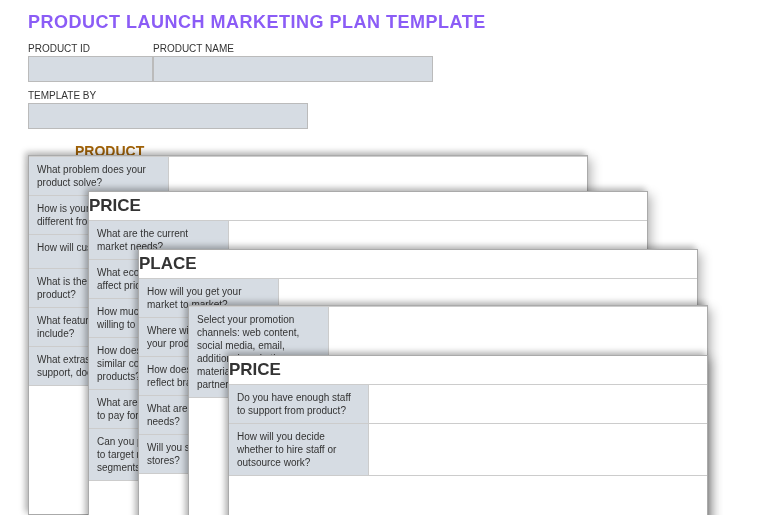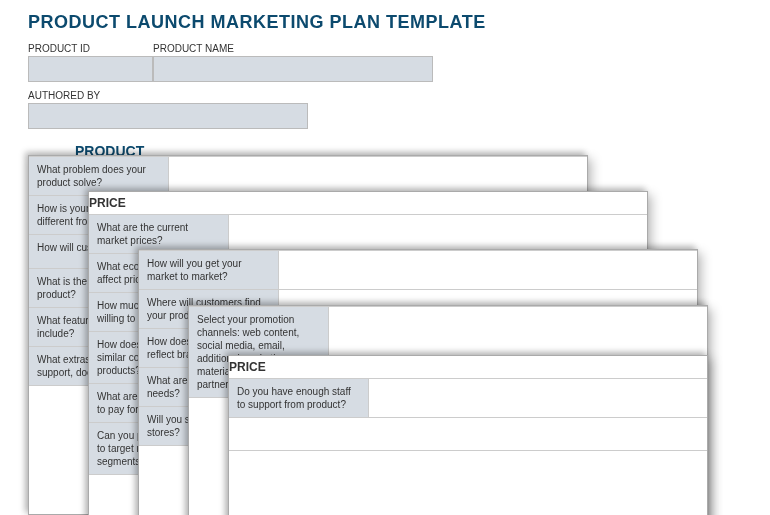--- a/index.html
+++ b/index.html
@@ -9,21 +9,21 @@
     width: 770px;
     height: 515px;
     overflow: hidden;
     position: relative;
     padding: 12px 28px;
   }
   .title {
     font-size: 18px;
     font-weight: 700;
     letter-spacing: 0.5px;
-    color: #0c4a6e;
+    color: #8b5cf6;
     margin-bottom: 10px;
   }
   .meta-grid {
     display: flex;
     flex-direction: column;
     gap: 0px;
     margin-bottom: 14px;
   }
   .meta-row {
     display: flex;
@@ -54,21 +54,21 @@
   }
 
   .card {
     position: absolute;
     background: #fff;
     border: 1px solid #aaa;
     box-shadow: -3px -3px 6px rgba(0,0,0,0.25), 4px 4px 10px rgba(0,0,0,0.25);
     overflow: hidden;
   }
   .card-header {
-    font-size: 12px;
+    font-size: 17px;
     font-weight: 700;
     color: #333;
     padding: 4px 4px 4px 0;
     background: #fff;
   }
   .qrow {
     display: flex;
     border-top: 1px solid #ccc;
     min-height: 34px;
   }
@@ -90,21 +90,21 @@
   
   .c0 { left: 0;   top: 0;   width: 560px; height: 360px; z-index: 1; }
   .c1 { left: 60px; top: 36px; width: 560px; height: 330px; z-index: 2; }
   .c2 { left: 110px; top: 94px; width: 560px; height: 280px; z-index: 3; }
   .c3 { left: 160px; top: 150px; width: 520px; height: 240px; z-index: 4; }
   .c4 { left: 200px; top: 200px; width: 480px; height: 200px; z-index: 5; }
 
   .section-title-inline {
     font-size: 14px;
     font-weight: 700;
-    color: #0c4a6e;
+    color: #a16207;
     margin-bottom: 0px;
     padding-bottom: 2px;
     padding-left: 47px;
   }
 </style>
 </head>
 <body>
 
 <div class="title">PRODUCT LAUNCH MARKETING PLAN TEMPLATE</div>
 
@@ -115,21 +115,21 @@
       <div class="meta-input"></div>
     </div>
     <div class="meta-cell-2">
       <div class="meta-label">PRODUCT NAME</div>
       <div class="meta-input"></div>
     </div>
   </div>
   <div class="meta-spacer"></div>
   <div class="meta-row">
     <div class="meta-cell-2">
-      <div class="meta-label">AUTHORED BY</div>
+      <div class="meta-label">TEMPLATE BY</div>
       <div class="meta-input"></div>
     </div>
   </div>
 </div>
 
 <div class="section-title-inline">PRODUCT</div>
 
 <div class="stack">
 
   <div class="card c0">
@@ -155,21 +155,21 @@
       </div>
     <div class="qrow">
         <div class="qlabel">What extras, such as support, does it come with?</div>
         <div class="qval"></div>
       </div>
   </div>
 
   <div class="card c1">
     <div class="card-header">PRICE</div>
     <div class="qrow">
-        <div class="qlabel">What are the current market prices?</div>
+        <div class="qlabel">What are the current market needs?</div>
         <div class="qval"></div>
       </div>
     <div class="qrow">
         <div class="qlabel">What economic factors affect pricing?</div>
         <div class="qval"></div>
       </div>
     <div class="qrow">
         <div class="qlabel">How much are customers willing to pay?</div>
         <div class="qval"></div>
       </div>
@@ -181,20 +181,21 @@
         <div class="qlabel">What are customers willing to pay for your product?</div>
         <div class="qval"></div>
       </div>
     <div class="qrow">
         <div class="qlabel">Can you price one product to target multiple segments?</div>
         <div class="qval"></div>
       </div>
   </div>
 
   <div class="card c2">
+    <div class="card-header">PLACE</div>
     <div class="qrow">
         <div class="qlabel">How will you get your market to market?</div>
         <div class="qval"></div>
       </div>
     <div class="qrow">
         <div class="qlabel">Where will customers find your product?</div>
         <div class="qval"></div>
       </div>
     <div class="qrow">
         <div class="qlabel">How does placement reflect brand positioning?</div>
@@ -217,17 +218,18 @@
       </div>
   </div>
 
   <div class="card c4">
     <div class="card-header">PRICE</div>
     <div class="qrow">
         <div class="qlabel">Do you have enough staff to support from product?</div>
         <div class="qval"></div>
       </div>
     <div class="qrow">
+        <div class="qlabel">How will you decide whether to hire staff or outsource work?</div>
         <div class="qval"></div>
       </div>
   </div>
 
 </div>
 
 </body></html>

